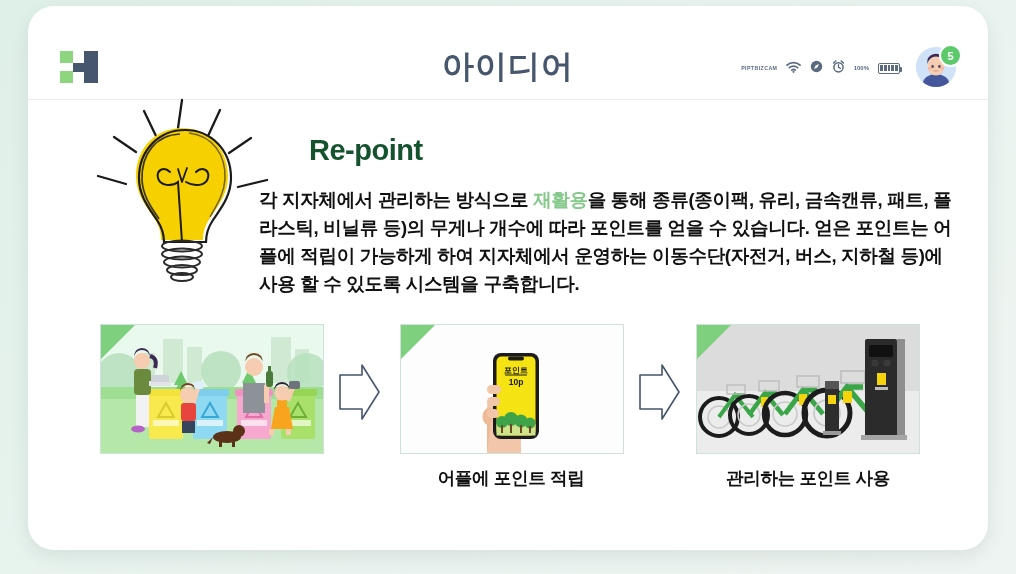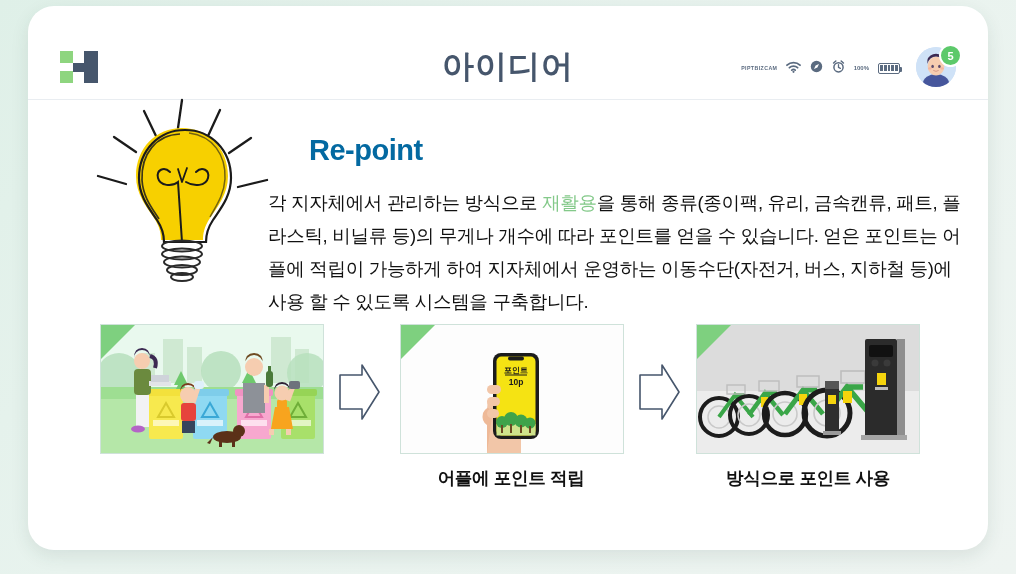--- a/index.html
+++ b/index.html
@@ -73,28 +73,28 @@
     width:19px;height:19px;border-radius:50%;
     background:#5cc96a;color:#fff;
     font-size:11px;font-weight:bold;
     display:flex;align-items:center;justify-content:center;
     border:2px solid #fff;
   }
   
   .bulb{position:absolute;left:58px;top:88px;width:190px;height:195px;}
   .heading{
     position:absolute;left:281px;top:128px;
-    font-size:29px;font-weight:bold;color:#0369a1;
+    font-size:29px;font-weight:bold;color:#14532d;
     letter-spacing:-.5px;
     text-align:right;
   }
   .paragraph{
-    position:absolute;left:240px;top:180px;width:706px;
-    font-size:18.5px;font-weight:normal;color:#111;
-    line-height:33px;
+    position:absolute;left:231px;top:180px;width:706px;
+    font-size:18.5px;font-weight:bold;color:#111;
+    line-height:28px;
     letter-spacing:-.3px;
   }
   .hl{color:#84c98a;}
   
   .panel{
     position:absolute;top:318px;width:222px;height:128px;
     background:#c2410c;
     border:1px solid #cfe2da;
     overflow:hidden;
   }
@@ -433,16 +433,16 @@
       <rect x="164" y="110" width="46" height="5" fill="#a5a5a5"></rect>
     </svg>
   </div>
 
 
   <div class="caption" id="cap2">
     <div>어플에 포인트 적립</div>
   </div>
 
   <div class="caption" id="cap3">
-    <div>방식으로 포인트 사용</div>
+    <div>관리하는 포인트 사용</div>
   </div>
 
 </div>
 
 </body></html>

